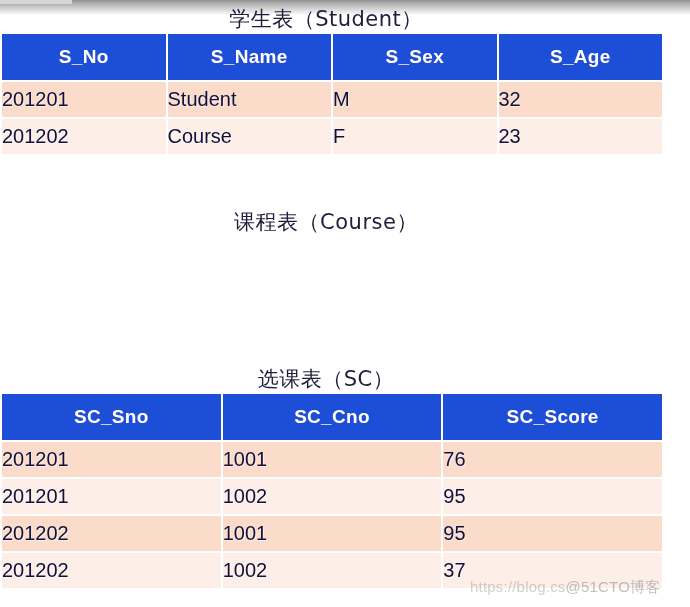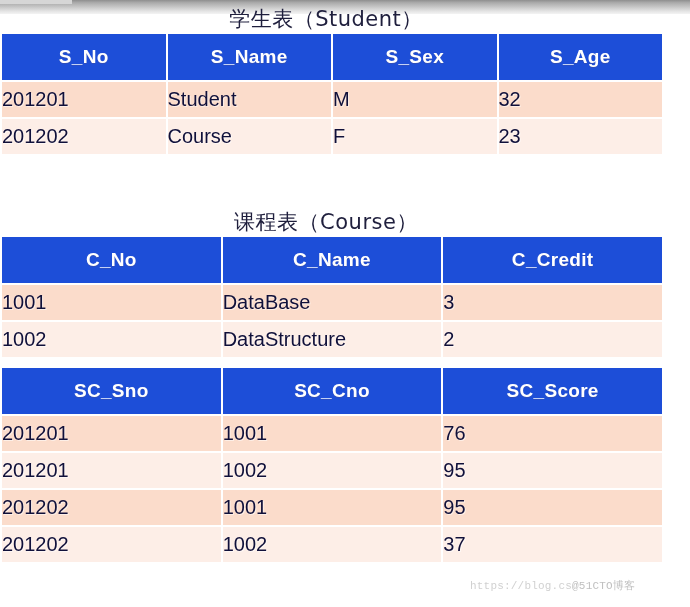--- a/index.html
+++ b/index.html
@@ -91,23 +91,23 @@
     text-shadow: 1px 1px 0 rgba(255,255,255,0.55);
   }
   .grid tr.odd td  { background: #fbdccb; }
   .grid tr.even td { background: #fdeee7; }
 
   
   .watermark {
     position: absolute;
     left: 470px;
     top: 578px;
-    font-size: 11px;
+    font-size: 15px;
     color: rgba(150,150,150,0.45);
-    font-family: Liberation Mono, monospace;
+    font-family: Liberation Sans, sans-serif;
     white-space: nowrap;
     pointer-events: none;
     letter-spacing: 0.2px;
   }
   .watermark .cn { color: rgba(130,130,130,0.5); }
 </style>
 </head>
 <body>
 
 <div class="sheet">
@@ -139,44 +139,24 @@
           <td>Course</td>
           <td>F</td>
           <td>23</td>
         </tr>
       </tbody>
     </table>
   </div>
 
   <div class="section" style="top:185px;margin-top:24px;">
     <div class="table-title">课程表（Course）</div>
-    <table class="grid">
-      <thead>
-        <tr>
-          <th>C_No</th>
-          <th>C_Name</th>
-          <th>C_Credit</th>
-        </tr>
-      </thead>
-      <tbody>
-        <tr class="odd">
-          <td>1001</td>
-          <td>DataBase</td>
-          <td>3</td>
-        </tr>
-        <tr class="even">
-          <td>1002</td>
-          <td>DataStructure</td>
-          <td>2</td>
-        </tr>
-      </tbody>
-    </table>
   </div>
 
   <div class="section" style="top:366px;">
+    <div class="table-title">选课表（SC）</div>
     <table class="grid">
       <thead>
         <tr>
           <th>SC_Sno</th>
           <th>SC_Cno</th>
           <th>SC_Score</th>
         </tr>
       </thead>
       <tbody>
         <tr class="odd">

